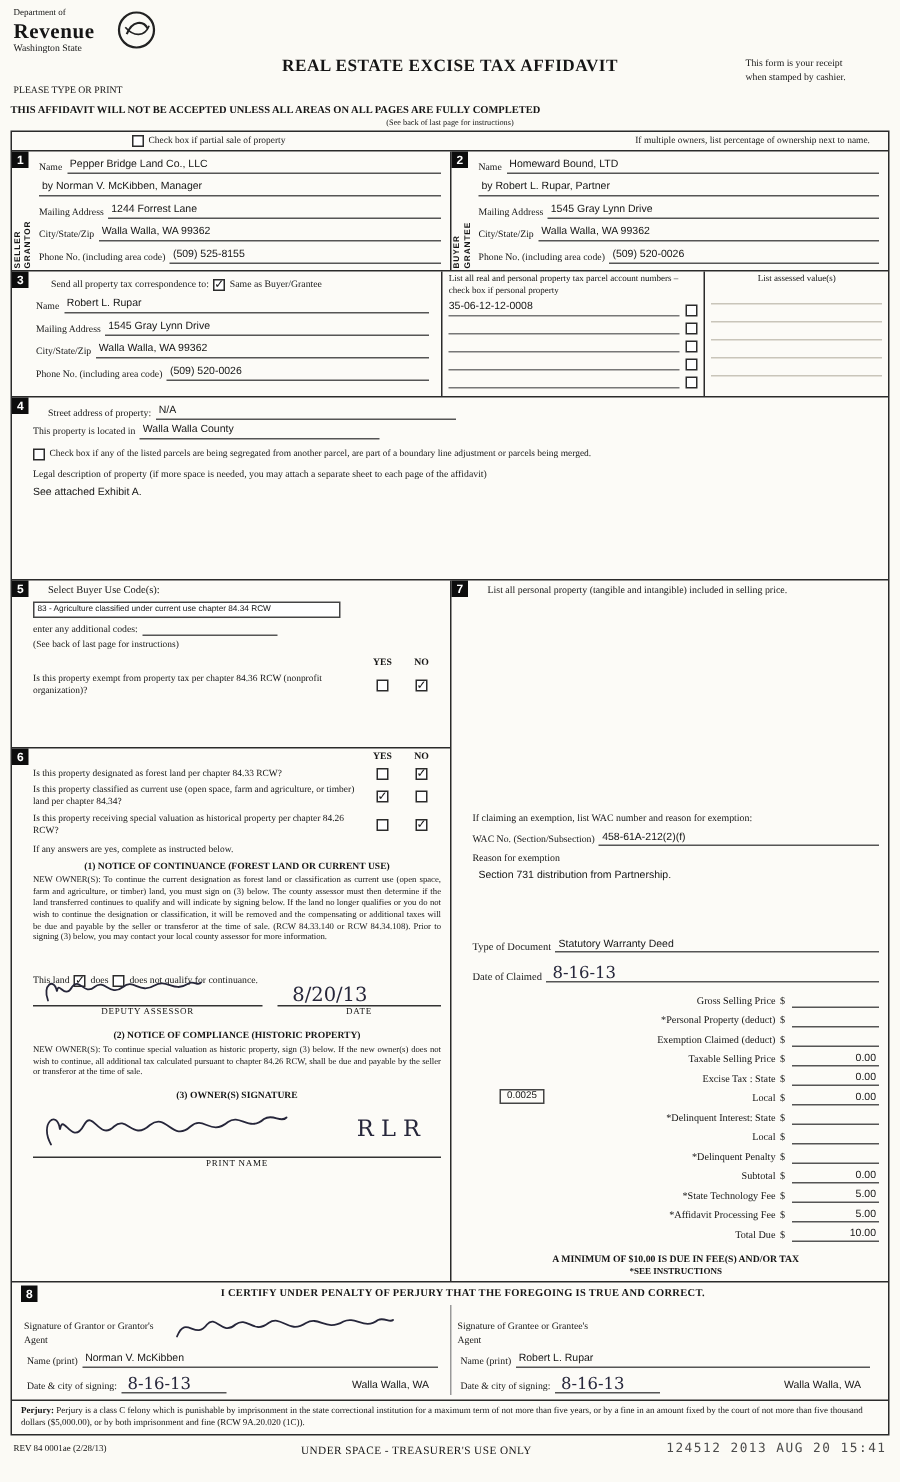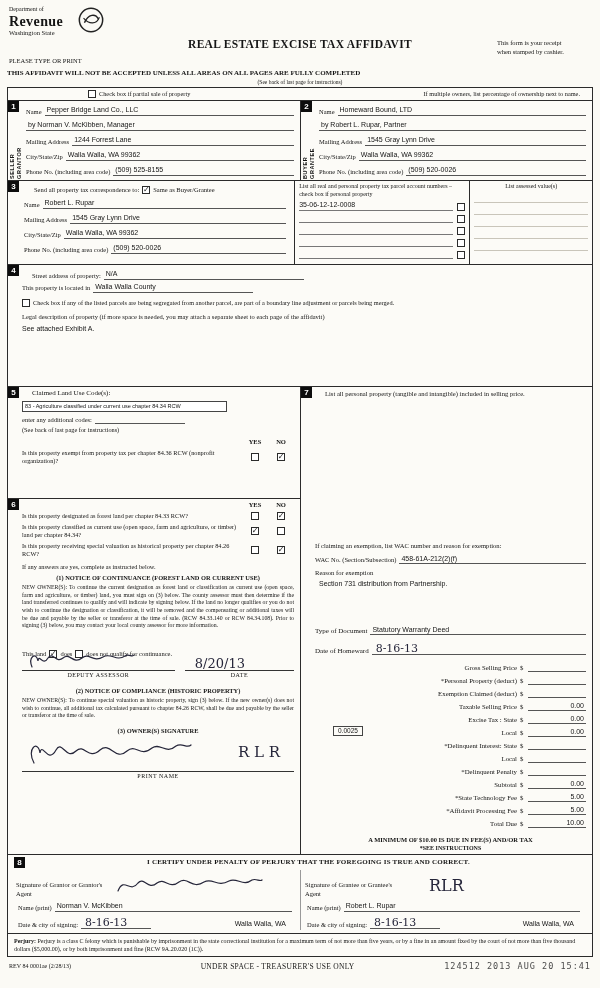--- a/index.html
+++ b/index.html
@@ -305,21 +305,21 @@
       </div>
       <div class="s4label">Legal description of property (if more space is needed, you may attach a separate sheet to each page of the affidavit)</div>
       <div class="s4value">See attached Exhibit A.</div>
     </div>
 
     <div class="row sec567">
       <div class="s56">
 
         <div class="sec5">
           <span class="badge">5</span>
-          <div style="padding-left:10px;font-size:7px">Claimed Land Use Code(s):</div>
+          <div style="padding-left:10px;font-size:7px">Select Buyer Use Code(s):</div>
           <div class="code-box">83 - Agriculture classified under current use chapter 84.34 RCW</div>
           <div class="addl">
             <span class="fl">enter any additional codes:</span>
             <span class="fv" style="flex:0 0 90px"></span>
           </div>
           <div style="font-size:6.3px;margin-top:2px">(See back of last page for instructions)</div>
           <div class="yn-head">
             <span>YES</span>
             <span>NO</span>
           </div>
@@ -419,21 +419,21 @@
         <div class="reason-label">Reason for exemption</div>
         <div class="f" style="height:12px">
             <span class="fv" style="border-bottom:none">Section 731 distribution from Partnership.</span>
           </div>
         <div class="spacer-sm"></div>
         <div class="doc-row">
           <span class="fl" style="font-size:7px">Type of Document</span>
           <span class="fv">Statutory Warranty Deed</span>
         </div>
         <div class="doc-row" style="height:17px;align-items:flex-end">
-          <span class="fl" style="font-size:7px">Date of Homeward</span>
+          <span class="fl" style="font-size:7px">Date of Claimed</span>
           <span class="handwriting hw-sm" style="flex:1">8-16-13</span>
         </div>
         <div class="money">
           <div class="mrow">
               <span class="mlabel">Gross Selling Price</span>
               <span class="msym">$</span>
               <span class="mval"></span>
             </div>
           <div class="mrow">
               <span class="mlabel">*Personal Property (deduct)</span>
@@ -523,23 +523,20 @@
             </div>
           <div class="f" style="height:17px">
             <span class="fl">Date &amp; city of signing:</span>
             <span class="fv fixed70 handwriting hw-sm">8-16-13</span>
             <span class="plain-city">Walla Walla, WA</span>
           </div>
         </div>
         <div class="s8col">
           <div class="s8sig-row">
             <span class="s8lbl">Signature of Grantee or Grantee's Agent</span>
-            <span class="s8sig-area">
-              <span class="handwriting s8-rlr">RLR</span>
-            </span>
           </div>
           <div class="f">
               <span class="fl">Name (print)</span>
               <span class="fv">Robert L. Rupar</span>
             </div>
           <div class="f" style="height:17px">
             <span class="fl">Date &amp; city of signing:</span>
             <span class="fv fixed70 handwriting hw-sm">8-16-13</span>
             <span class="plain-city">Walla Walla, WA</span>
           </div>

